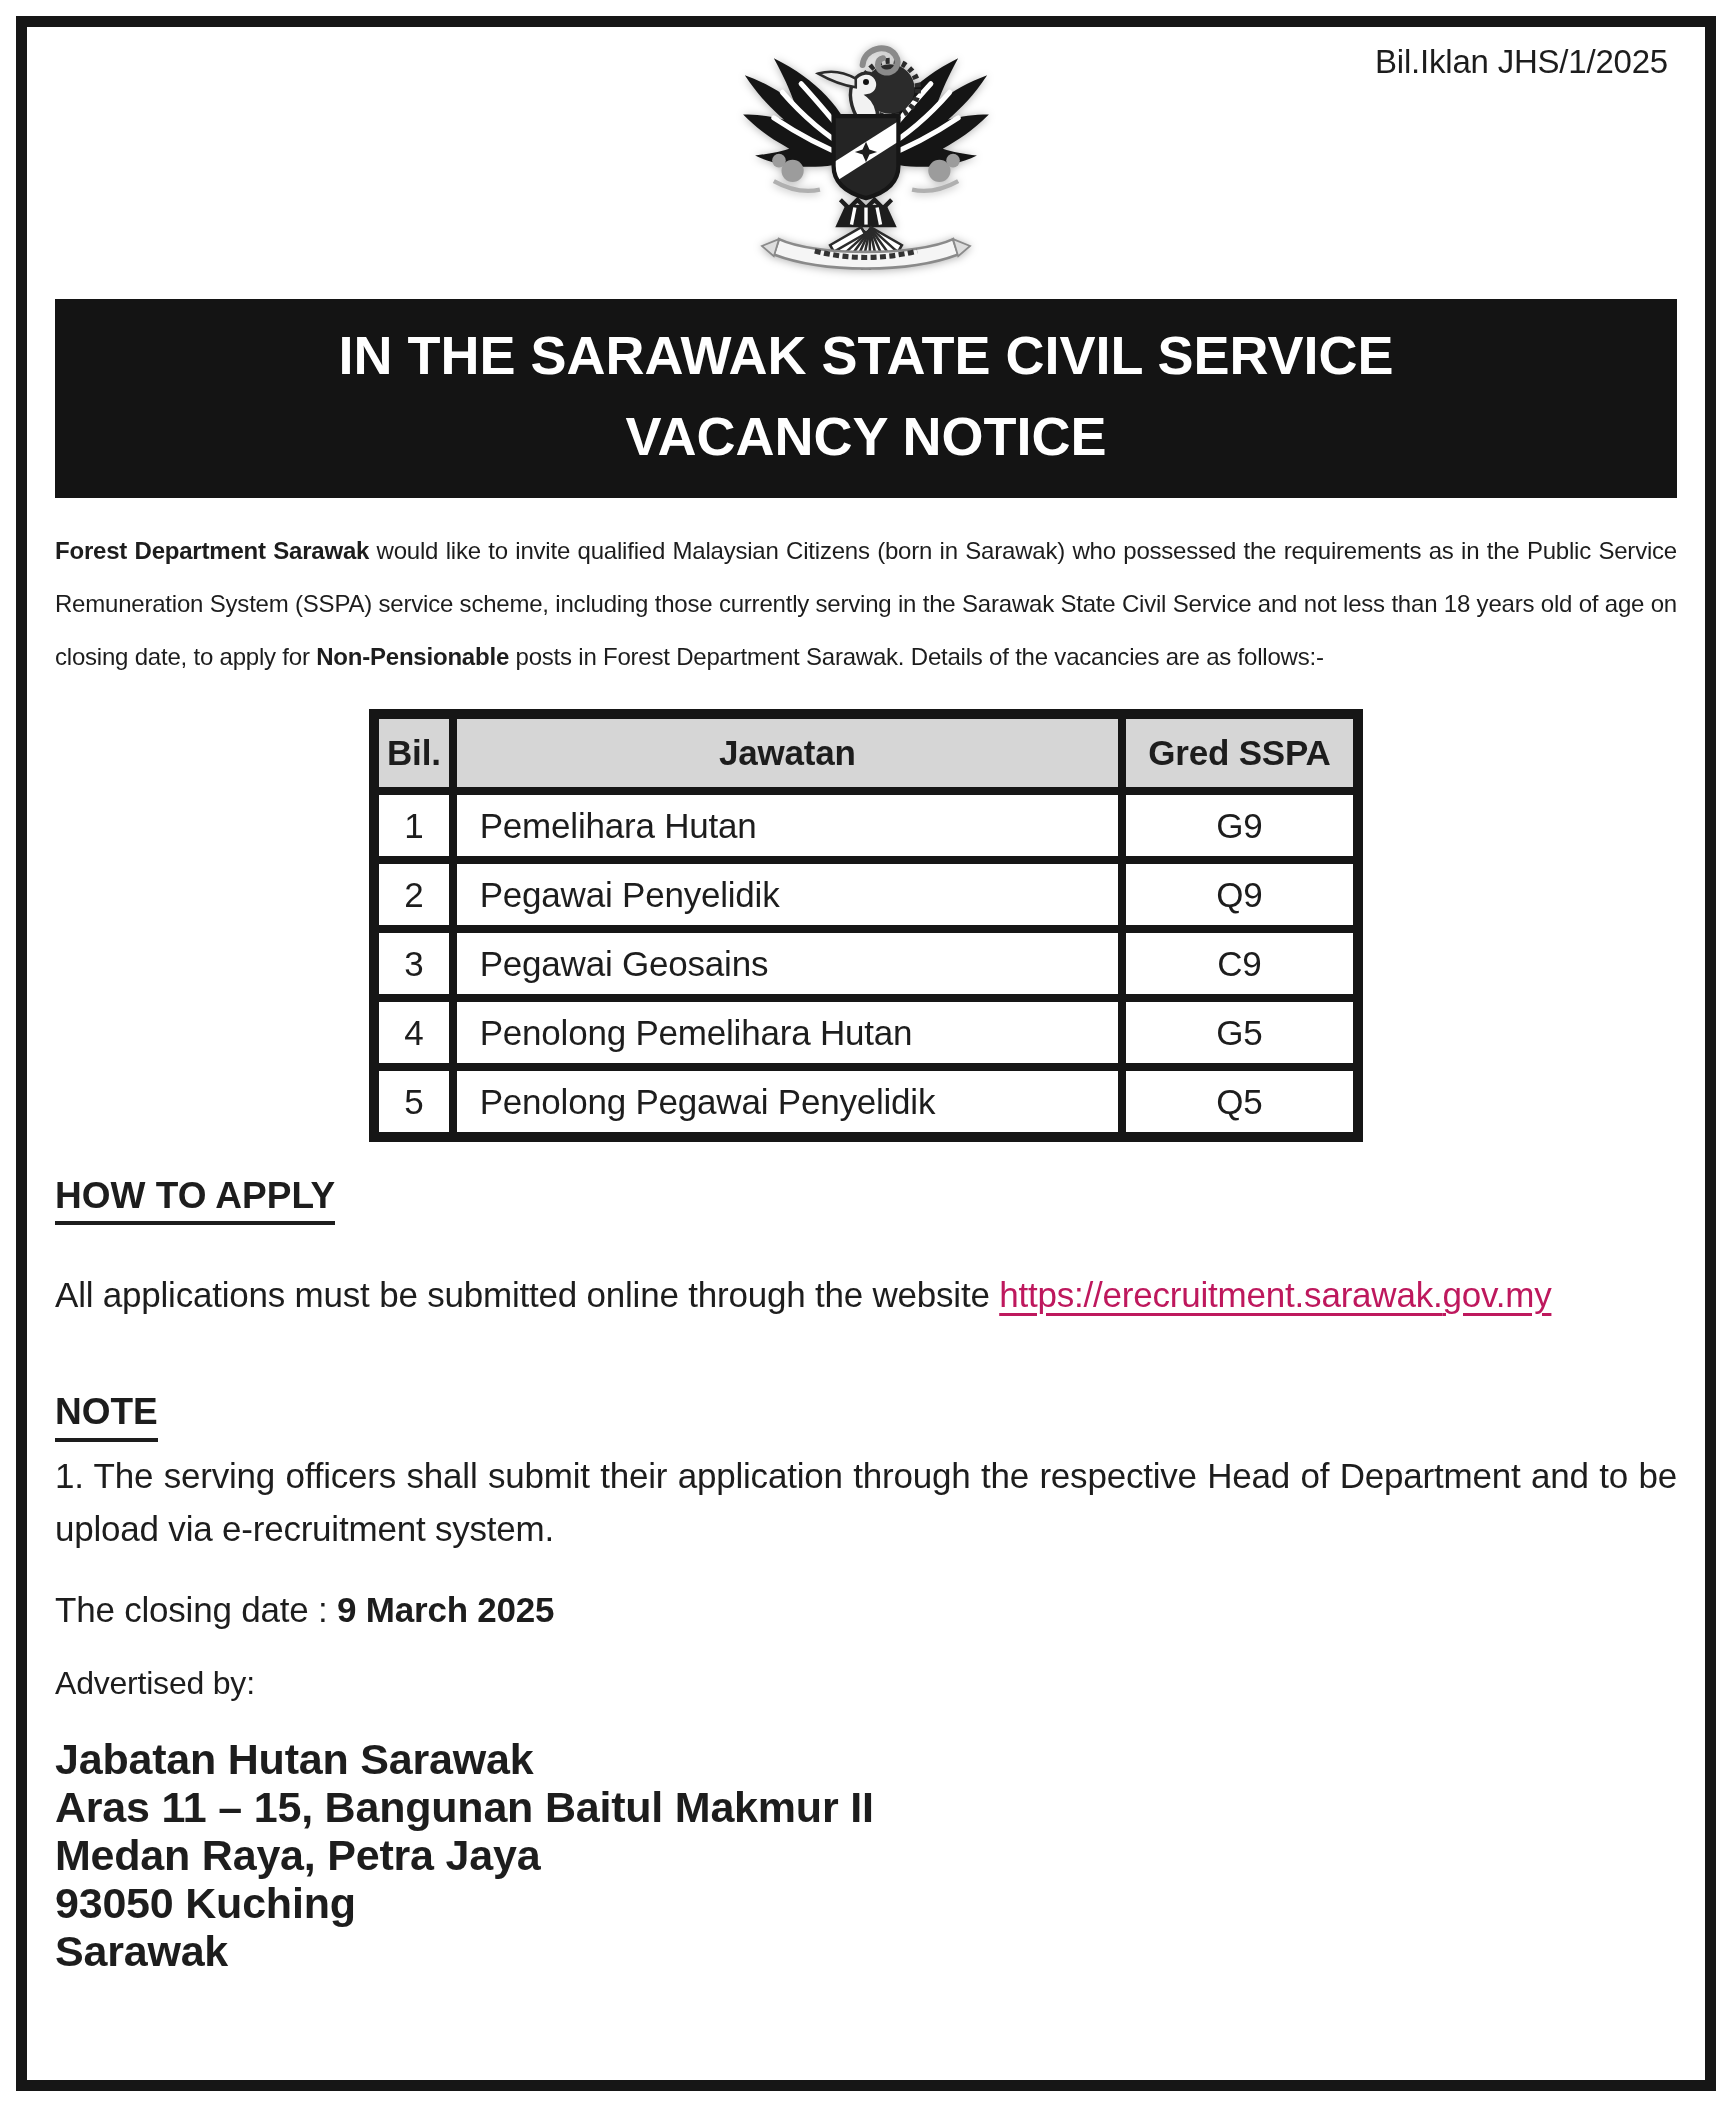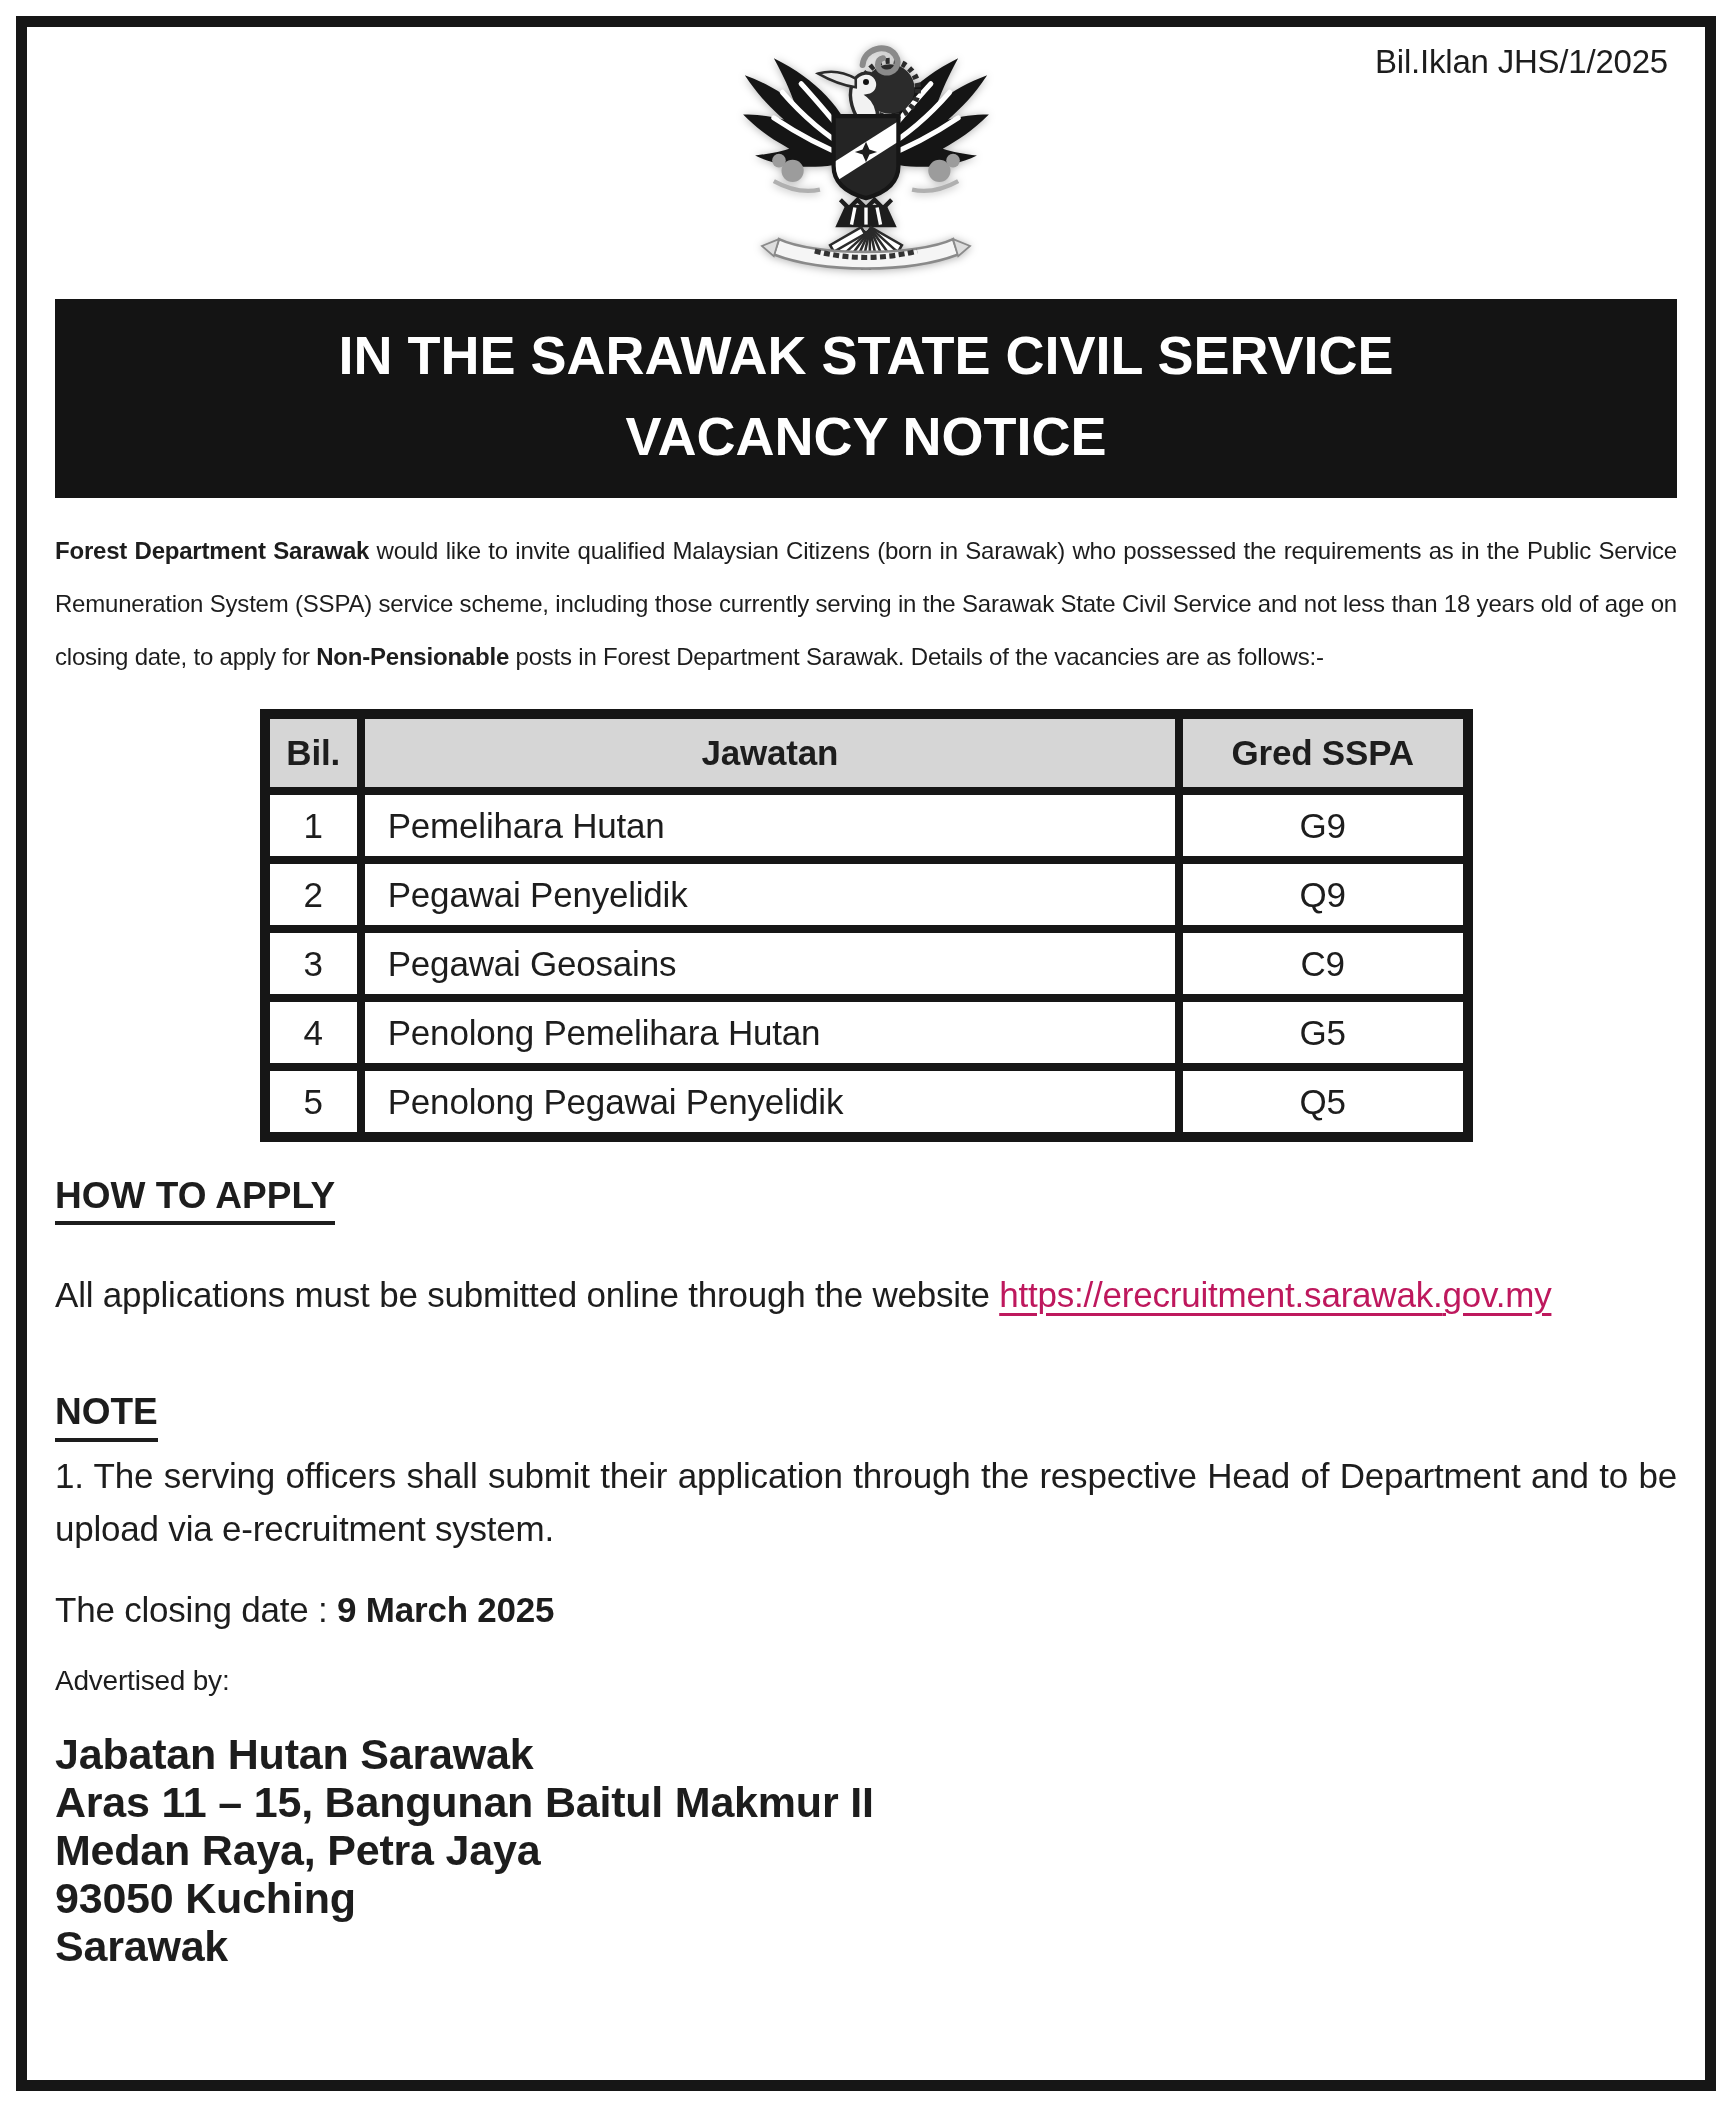--- a/index.html
+++ b/index.html
@@ -12,36 +12,36 @@
 
   .crest-wrap{width:290px;height:256px;margin:0 auto;}
   .crest-wrap svg{filter:drop-shadow(0 1.8px 4.4px rgba(0,0,0,0.30));}
 
   .banner{margin-top:7px;background:#141414;color:#ffffff;text-align:center;padding:16px 8.8px 21px 8.8px;}
   .banner-line{font-weight:bold;font-size:54px;line-height:81px;letter-spacing:0;}
 
   .intro{margin-top:26px;font-size:24px;line-height:53px;text-align:justify;}
   .b{font-weight:bold;}
 
-  table.vtable{width:1213px;margin:26px auto 0 auto;border-collapse:collapse;border:10.5px solid #161616;font-size:35px;table-layout:fixed;}
+  table.vtable{width:994px;margin:26px auto 0 auto;border-collapse:collapse;border:10.5px solid #161616;font-size:35px;table-layout:fixed;}
   .vtable th,.vtable td{border:8px solid #161616;text-align:center;vertical-align:middle;}
   .vtable th{background:#d6d6d6;font-weight:bold;padding:14px 7px;}
   .vtable td{padding:10.5px 7px;background:#fff;}
   .vtable td.jawatan{text-align:left;padding-left:23px;}
   col.c-bil{width:8%;} col.c-jaw{width:68%;} col.c-gred{width:24%;}
 
   .section-heading{display:inline-block;font-size:37px;font-weight:bold;border-bottom:4.4px solid #1d1d1d;padding-bottom:4.4px;letter-spacing:0;}
   .h-apply{margin-top:33px;}
   .h-note{margin-top:35px;}
 
   .p-apply{margin-top:35px;font-size:35px;line-height:53px;text-align:justify;}
   .url{color:#be185d;text-decoration:underline;text-decoration-thickness:2.6px;text-underline-offset:6.1px;cursor:pointer;}
   .p-note{margin-top:7px;font-size:35px;line-height:53px;text-align:justify;}
   .p-closing{margin-top:28px;font-size:35px;}
-  .p-advertised{margin-top:20px;font-size:28px;}
+  .p-advertised{margin-top:20px;font-size:32px;}
   .address{margin-top:33px;font-size:43px;font-weight:bold;line-height:48px;}
   .block{display:block;}
 </style>
 </head>
 <body>
 
 <div class="sheet">
   <div class="frame">
     <div class="content">
 

